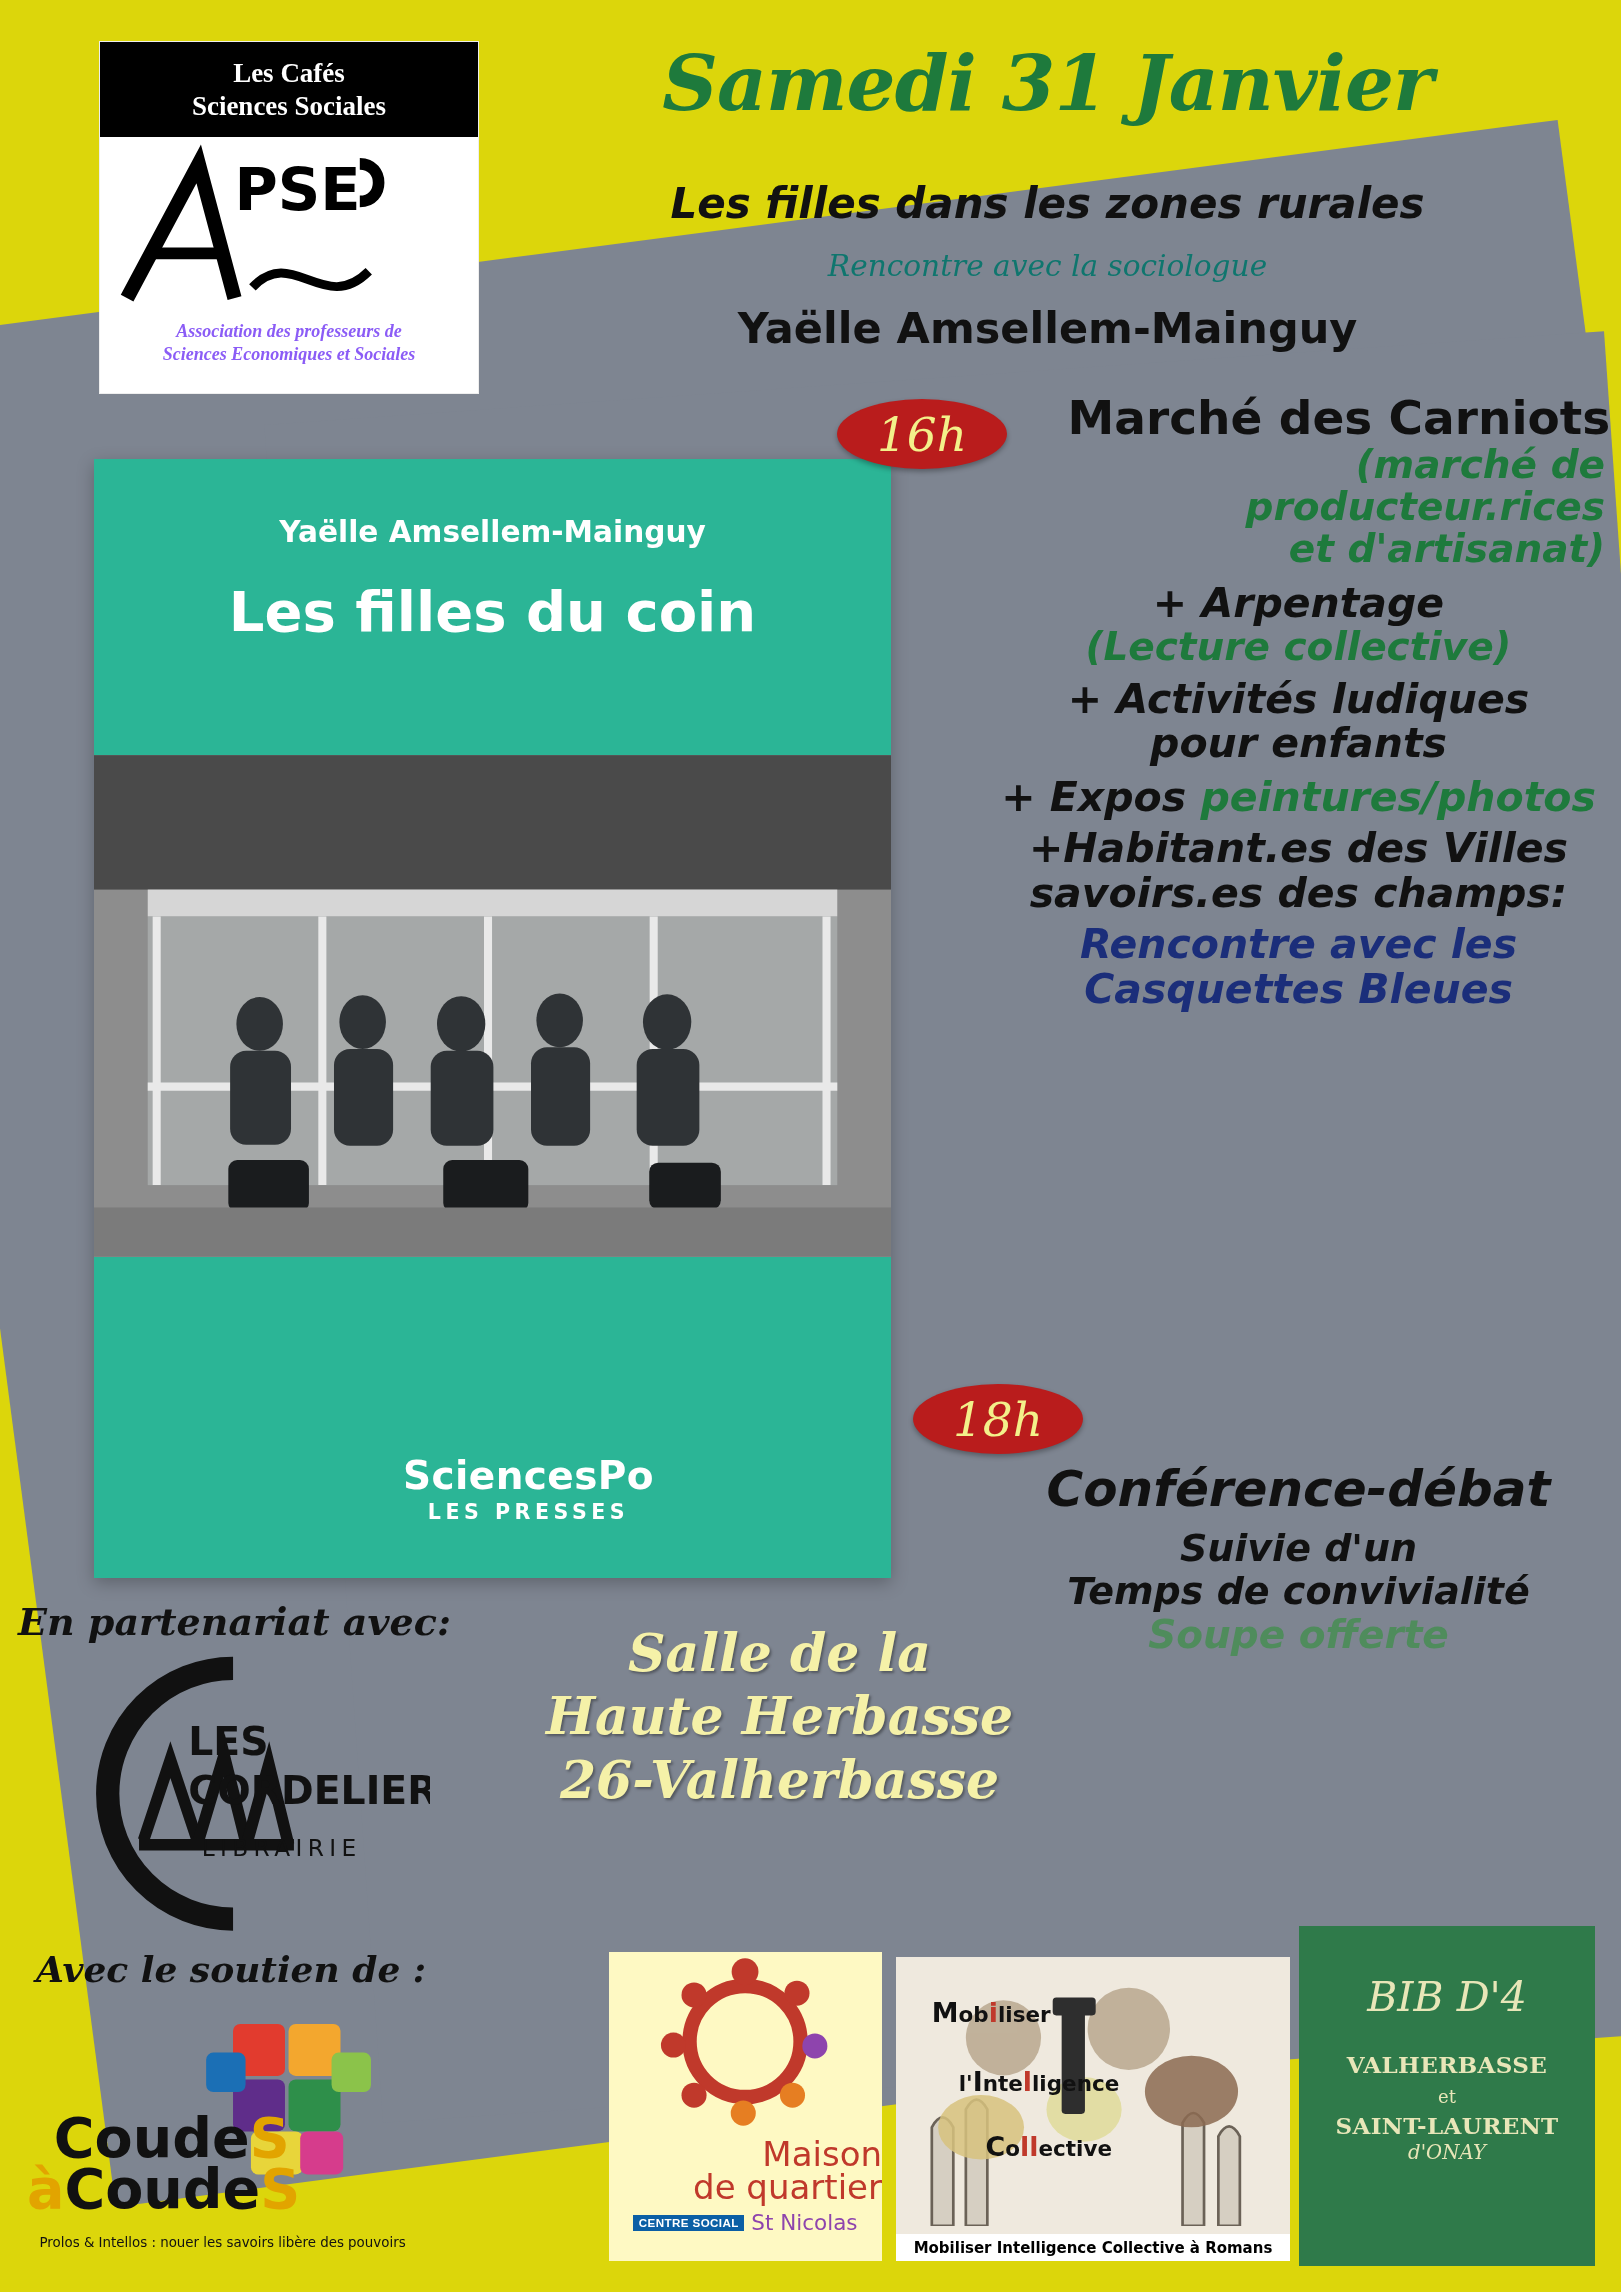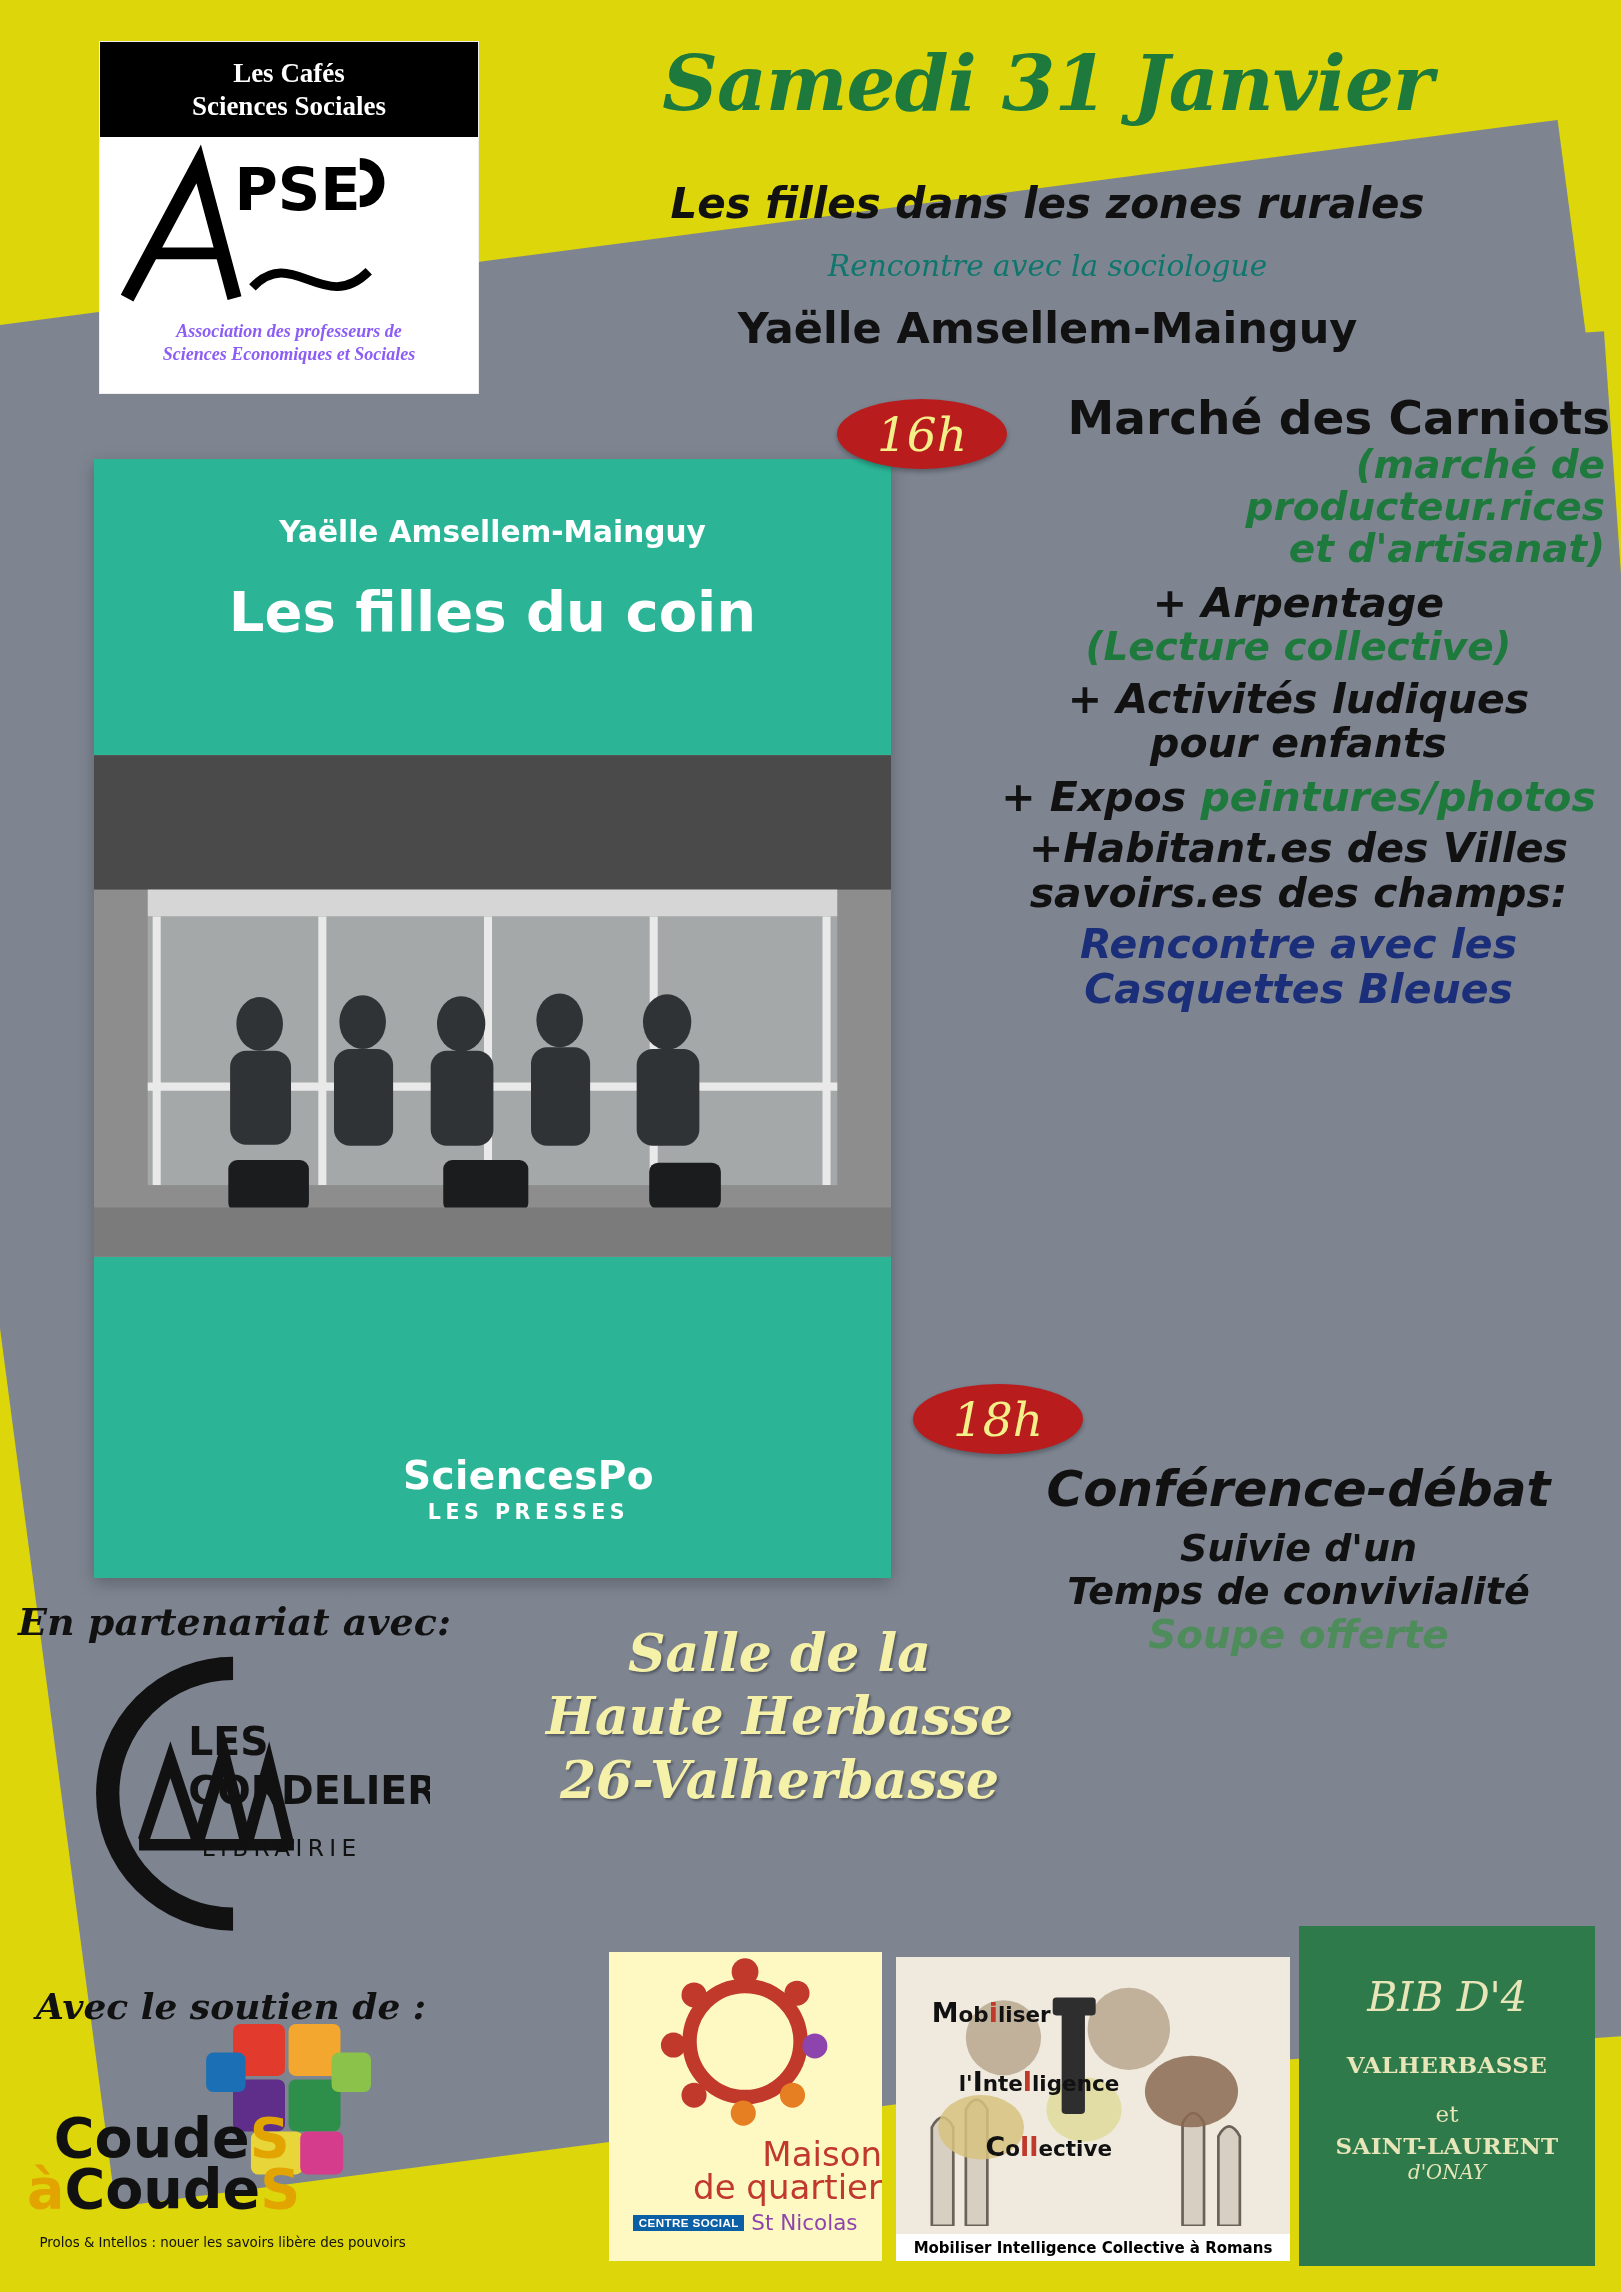--- a/index.html
+++ b/index.html
@@ -242,21 +242,20 @@
     color: #111;
   }
   .support-label {
     left: 36px; top: 1948px;
     width: 502px;
     font-family: "DejaVu Serif", serif;
     font-style: italic;
     font-weight: 700;
     font-size: 36px;
     color: #111;
-    margin-top: 37px;
   }
 
   .cordeliers {
     left: 54px; top: 1652px;
     width: 376px; height: 287px;
   }
   .venue {
     left: 466px; top: 1621px;
     width: 627px;
     text-align: center;
@@ -288,21 +287,21 @@
   .bibd4 {
     left: 1299px; top: 1926px;
     width: 296px; height: 340px;
     background: #2f7a4a;
     color: #e8e6b8;
     text-align: center;
     font-family: "DejaVu Serif", serif;
   }
   .bibd4 .b1 { font-size: 41px; font-style: italic; margin-top: 47px; }
   .bibd4 .b2 { font-size: 23px; font-weight: 700; margin-top: 30px; letter-spacing: 0.4px;}
-  .bibd4 .b3 { font-size: 23px; margin-top: 23px; }
+  .bibd4 .b3 { font-size: 18px; margin-top: 8px; }
   .bibd4 .b4 { font-size: 23px; font-weight: 700; margin-top: 5.4px; letter-spacing: 0.4px;}
   .bibd4 .b5 { font-size: 19.7px; font-style: italic; margin-top: 1.8px; }
 
   .maison-name1 { font-family: "DejaVu Sans", sans-serif; font-size: 34px; color: #c0392b; }
   .maison-name2 { font-family: "DejaVu Sans", sans-serif; font-size: 34px; color: #c0392b; margin-top: -7.2px;}
   .maison-badge { display:inline-block; background:#0b5fa5; color:#fff; font-size:11.6px; font-weight:700; padding:1.8px 5.4px; letter-spacing:0.4px;}
   .maison-st { font-family: "DejaVu Sans", sans-serif; font-size: 21.5px; color: #8e44ad; }
 
   .mic-bottom {
     position: absolute; left: 0; bottom: 0;

